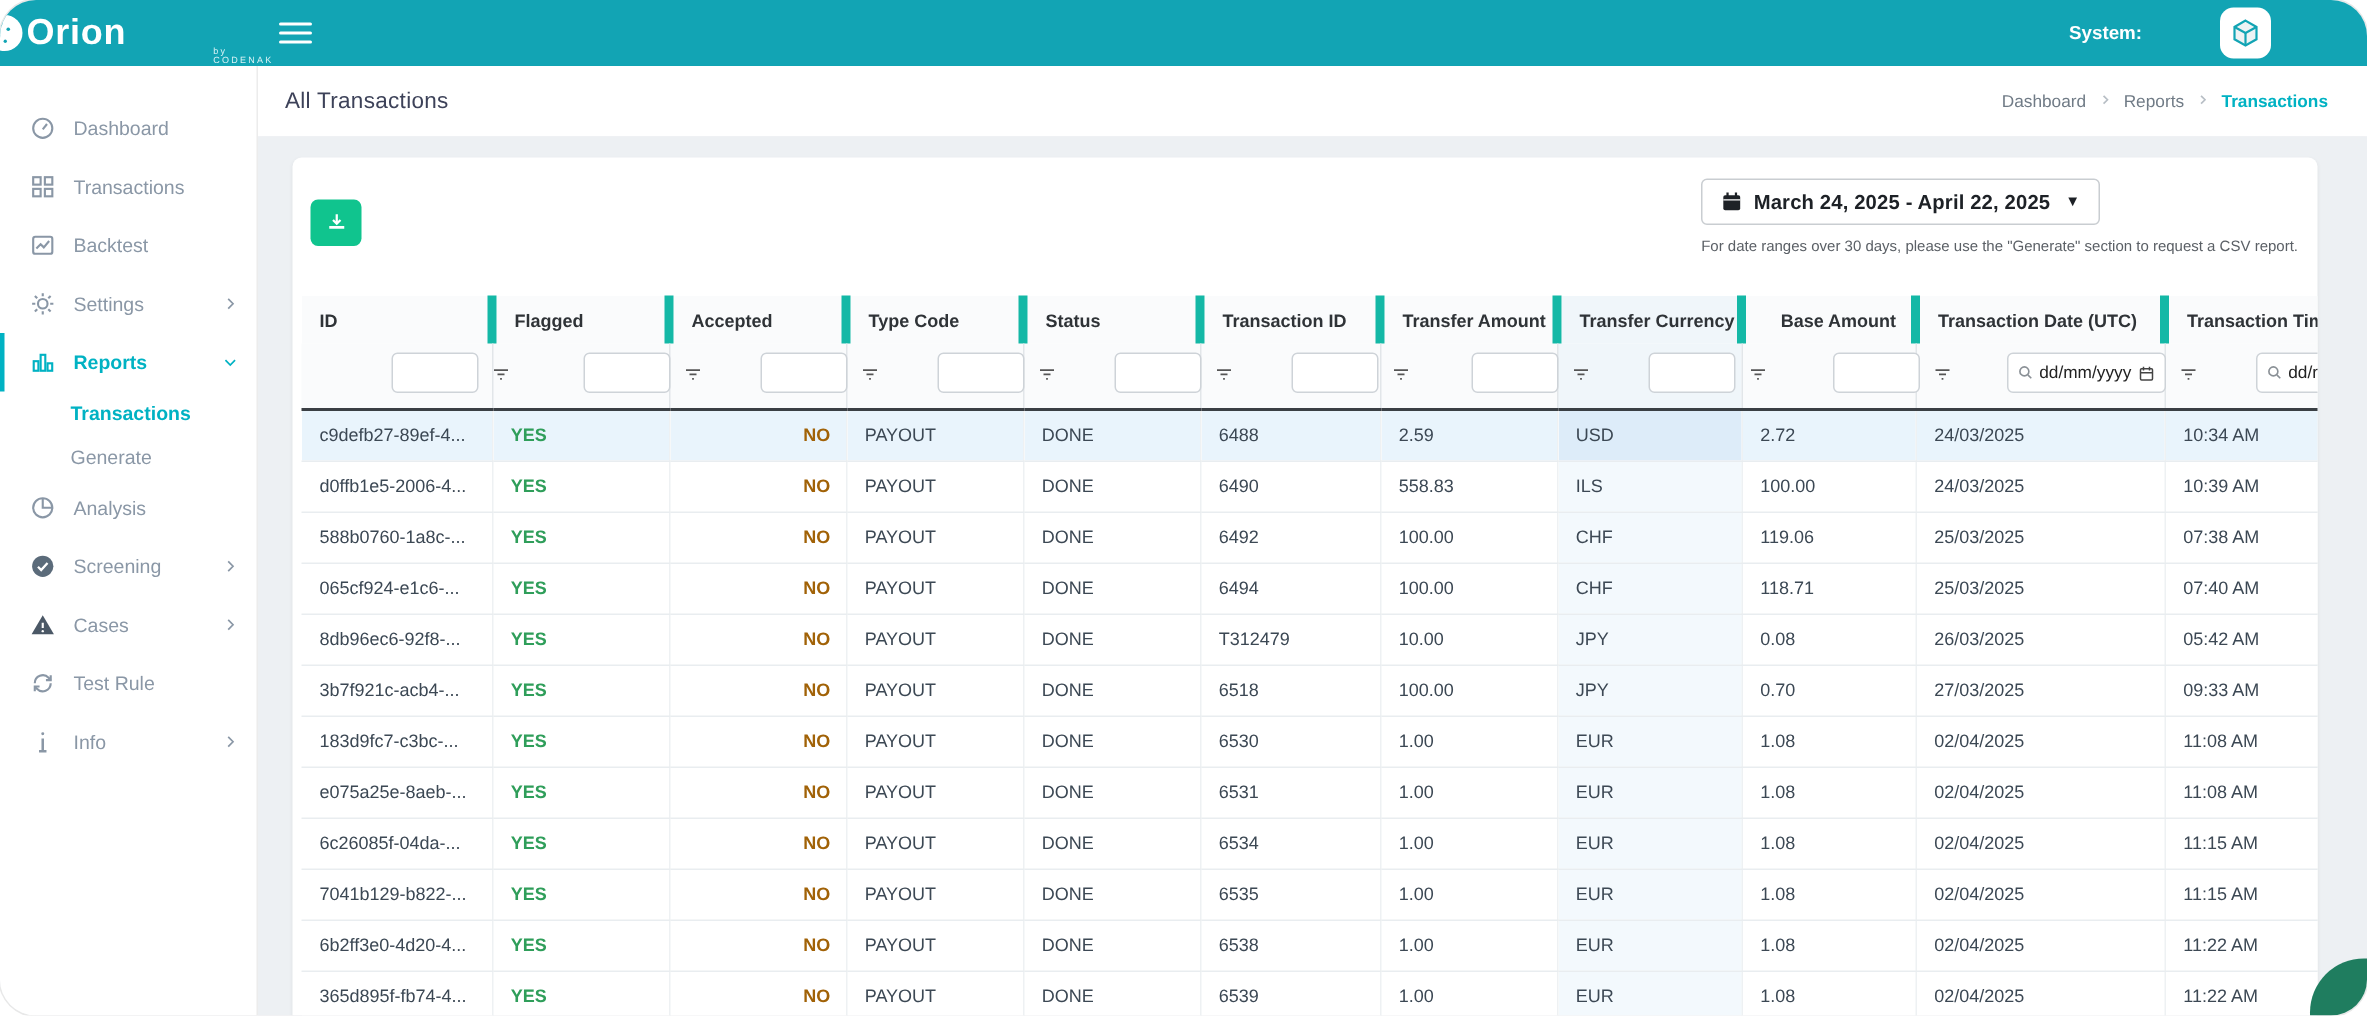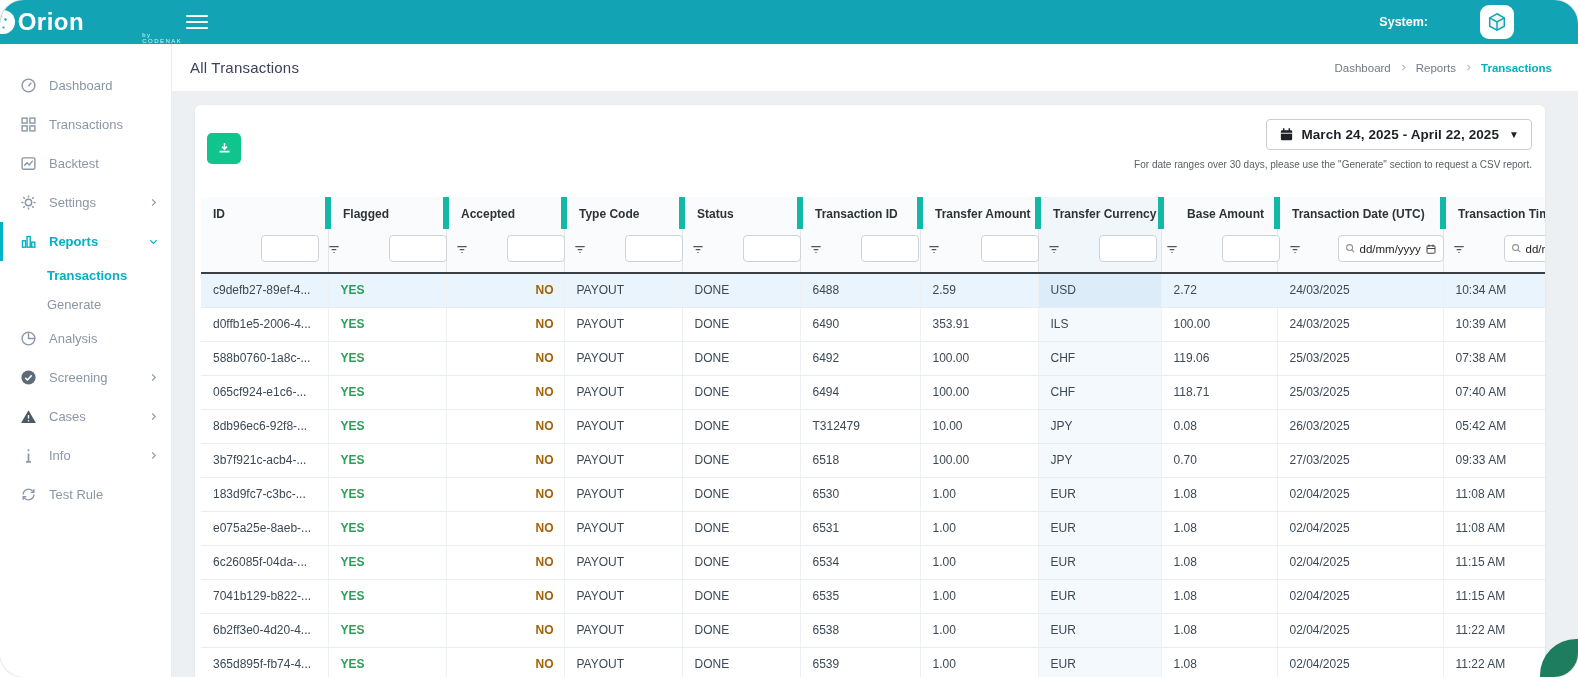--- a/index.html
+++ b/index.html
@@ -60,21 +60,21 @@
   .card {
     position:absolute; left:23px; top:14px; width:1350px; bottom:-20px; background:#fff;
     border-radius:6px; box-shadow:0 1px 3px rgba(0,0,0,.06); padding:28px 0 0 6px; overflow:hidden;
   }
   .card-toolbar { position:relative; height:62px; padding-left:6px; }
   .download-btn {
     width:34px; height:31px; background:#10c48e; border:none; border-radius:5px;
     display:flex; align-items:center; justify-content:center; cursor:pointer;
   }
   .download-btn svg { width:15px; height:15px; }
-  .date-range-wrap { position:absolute; right:13px; top:-14px; text-align:right; }
+  .date-range-wrap { position:absolute; right:13px; top:-14px; }
   .date-range-btn {
     display:inline-flex; align-items:center; gap:7px; background:#fff; border:1px solid #c9cdd1;
     border-radius:4px; height:31px; padding:0 12px; cursor:pointer;
   }
   .date-range-btn svg { width:15px; height:15px; }
   .date-range-text { font-size:13.5px; color:#1d2126; font-weight:600; letter-spacing:.1px; }
   .caret-down { font-size:10px; color:#1d2126; margin-left:3px; }
   .date-note { margin-top:9px; font-size:10px; color:#5b6066; }
   
   .tbl-wrap { margin-top:2px; }
@@ -249,42 +249,42 @@
         </span>
       <span>Cases</span>
       <span class="chev">
           <svg viewBox="0 0 24 24" fill="none" stroke="currentColor" stroke-width="2.5">
             <path d="M9 5l7 7-7 7"></path>
           </svg>
         </span>
     </div>
     <div class="nav-item">
       <span class="ni-icon">
-          <svg viewBox="0 0 24 24" fill="none" stroke="currentColor" stroke-width="2.4">
-            <circle cx="12" cy="4.5" r="1.4" fill="currentColor" stroke="none"></circle>
-            <path d="M12 9v12M8.5 21h7"></path>
-          </svg>
-        </span>
-      <span>Info</span>
-      <span class="chev">
-          <svg viewBox="0 0 24 24" fill="none" stroke="currentColor" stroke-width="2.5">
-            <path d="M9 5l7 7-7 7"></path>
-          </svg>
-        </span>
-    </div>
-    <div class="nav-item">
-      <span class="ni-icon">
           <svg viewBox="0 0 24 24" fill="none" stroke="currentColor" stroke-width="2">
             <path d="M4.5 12a7.5 7.5 0 0 1 13-5.1l2 2.1"></path>
             <path d="M19.5 4.5V9H15"></path>
             <path d="M19.5 12a7.5 7.5 0 0 1-13 5.1l-2-2.1"></path>
             <path d="M4.5 19.5V15H9"></path>
           </svg>
         </span>
       <span>Test Rule</span>
+    </div>
+    <div class="nav-item">
+      <span class="ni-icon">
+          <svg viewBox="0 0 24 24" fill="none" stroke="currentColor" stroke-width="2.4">
+            <circle cx="12" cy="4.5" r="1.4" fill="currentColor" stroke="none"></circle>
+            <path d="M12 9v12M8.5 21h7"></path>
+          </svg>
+        </span>
+      <span>Info</span>
+      <span class="chev">
+          <svg viewBox="0 0 24 24" fill="none" stroke="currentColor" stroke-width="2.5">
+            <path d="M9 5l7 7-7 7"></path>
+          </svg>
+        </span>
     </div>
   </div>
 
   <div class="page-header">
     <div class="page-title">All Transactions</div>
     <div class="breadcrumb">
       <span class="crumb">Dashboard</span>
       <span class="crumb-sep"><svg viewBox="0 0 24 24" fill="none" stroke="#b7bec5" stroke-width="3">
             <path d="M9 5l7 7-7 7"></path>
           </svg></span>
@@ -491,21 +491,21 @@
                 <td class="cell">24/03/2025</td>
                 <td class="cell">10:34 AM</td>
               </tr>
               <tr>
                 <td class="cell">d0ffb1e5-2006-4...</td>
                 <td class="cell yes">YES</td>
                 <td class="cell no">NO</td>
                 <td class="cell">PAYOUT</td>
                 <td class="cell">DONE</td>
                 <td class="cell">6490</td>
-                <td class="cell">353.91</td>
+                <td class="cell">558.83</td>
                 <td class="cell c-cur">ILS</td>
                 <td class="cell">100.00</td>
                 <td class="cell">24/03/2025</td>
                 <td class="cell">10:39 AM</td>
               </tr>
               <tr>
                 <td class="cell">588b0760-1a8c-...</td>
                 <td class="cell yes">YES</td>
                 <td class="cell no">NO</td>
                 <td class="cell">PAYOUT</td>

